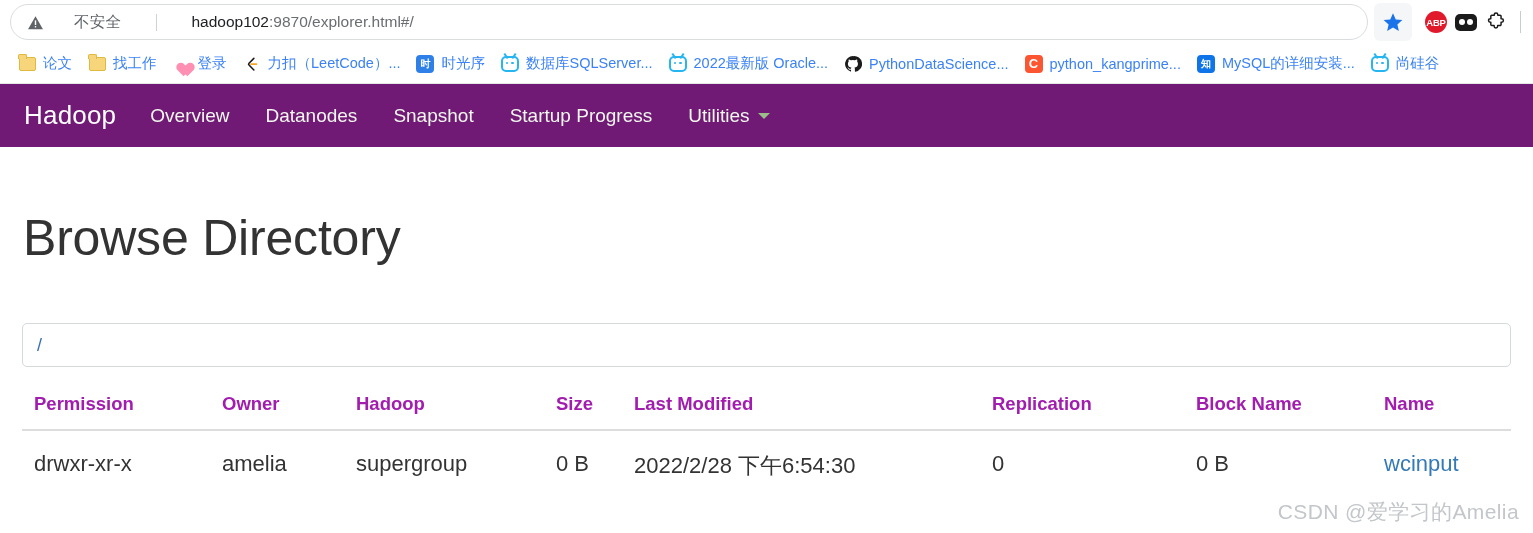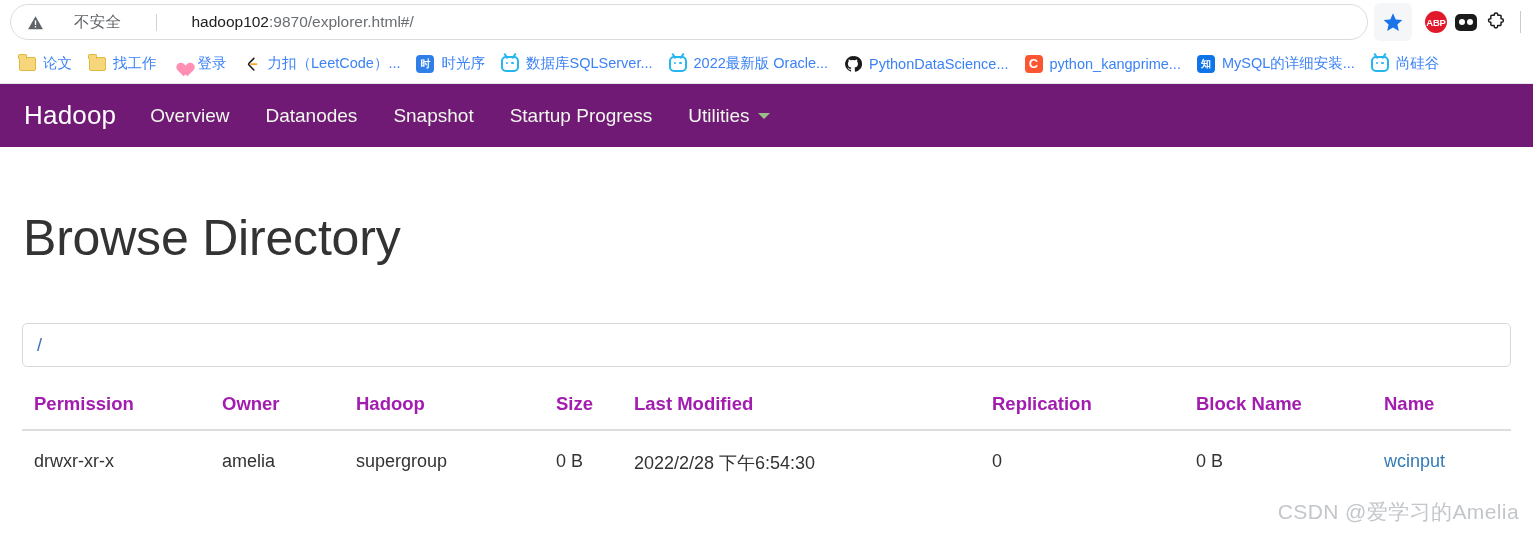--- a/index.html
+++ b/index.html
@@ -265,21 +265,21 @@
     text-align: left;
     font-size: 18.5px;
     font-weight: bold;
     color: #a21caf;
     padding: 0 0 14px 0;
     border-bottom: 2px solid #dddddd;
     white-space: nowrap;
   }
 
   .fs-table td {
-    font-size: 18px;
+    font-size: 22px;
     color: #333333;
     padding: 20px 0 0 0;
     white-space: nowrap;
     vertical-align: top;
   }
 
   .fs-table th.c-perm, .fs-table td.c-perm { width: 200px; padding-left: 12px; }
   .fs-table th.c-owner, .fs-table td.c-owner { width: 134px; }
   .fs-table th.c-group, .fs-table td.c-group { width: 200px; }
   .fs-table th.c-size, .fs-table td.c-size { width: 78px; }

